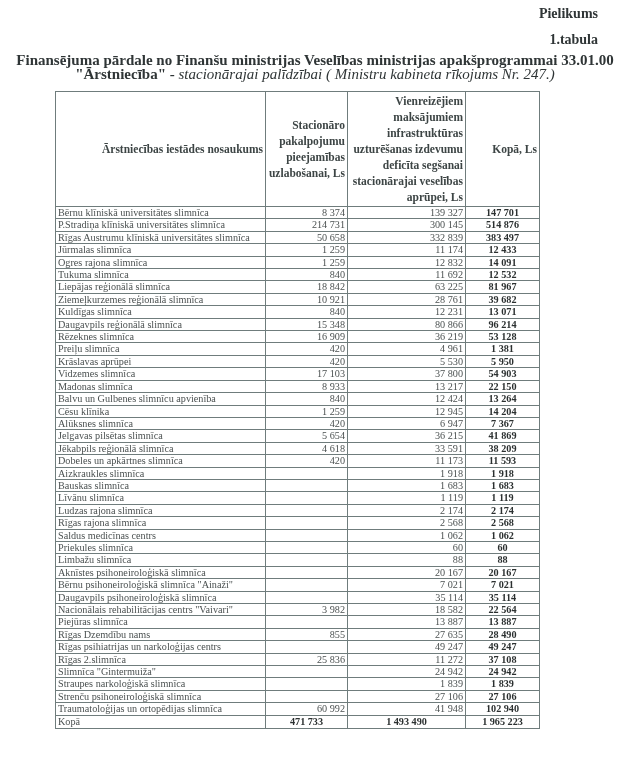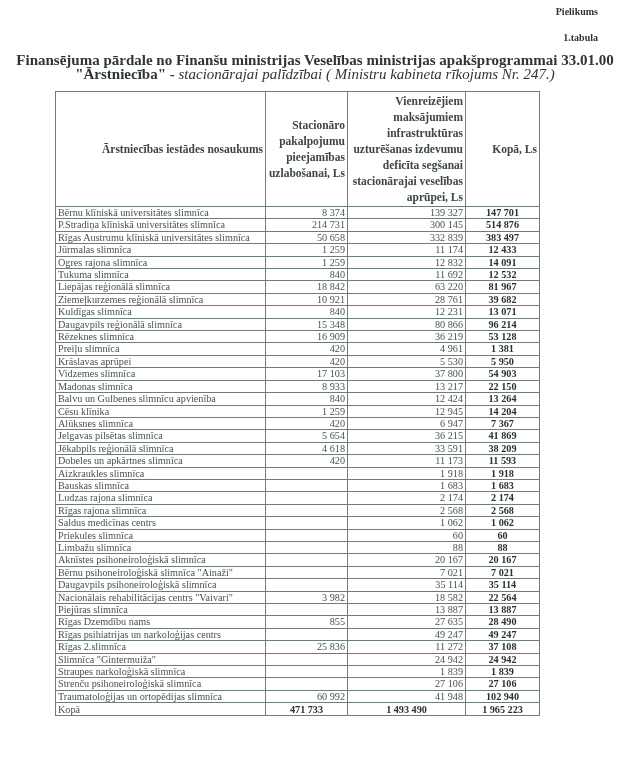--- a/index.html
+++ b/index.html
@@ -1,18 +1,18 @@
 <!DOCTYPE html>
 <html><head>
 <meta charset="utf-8">
 <style>
   html, body { margin:0; padding:0; background:#ffffff; }
   body { width:630px; height:781px; position:relative; overflow:hidden;
          font-family:"Liberation Serif", "DejaVu Serif", serif; color:#3a3f40; }
-  .right-note { position:absolute; right:32px; font-weight:bold; font-size:10px; color:#2f3536; }
+  .right-note { position:absolute; right:32px; font-weight:bold; font-size:14px; color:#2f3536; }
   #pielikums { top:6px; }
   #tabula { top:32px; }
   .title { position:absolute; left:0; width:630px; text-align:center; font-size:15px; color:#2f3536; line-height:14px; }
   #title1 { top:53px; font-weight:bold; }
   #title2 { top:67px; }
   #title2 b { font-weight:bold; }
   #title2 i { font-style:italic; }
   table { position:absolute; left:55px; top:91px; border-collapse:collapse; width:484px; table-layout:fixed; }
   td, th { border:1px solid #6f7c7c; padding:0 2px; }
   th { font-weight:bold; font-size:11.5px; line-height:16px; color:#3d4545; text-align:right; vertical-align:middle; height:114px; }
@@ -78,21 +78,21 @@
       </tr>
       <tr>
         <td>Tukuma slimnīca</td>
         <td class="num">840</td>
         <td class="num">11 692</td>
         <td class="tot">12 532</td>
       </tr>
       <tr>
         <td>Liepājas reģionālā slimnīca</td>
         <td class="num">18 842</td>
-        <td class="num">63 220</td>
+        <td class="num">63 225</td>
         <td class="tot">81 967</td>
       </tr>
       <tr>
         <td>Ziemeļkurzemes reģionālā slimnīca</td>
         <td class="num">10 921</td>
         <td class="num">28 761</td>
         <td class="tot">39 682</td>
       </tr>
       <tr>
         <td>Kuldīgas slimnīca</td>
@@ -176,20 +176,26 @@
         <td>Aizkraukles  slimnīca</td>
         <td class="num"></td>
         <td class="num">1 918</td>
         <td class="tot">1 918</td>
       </tr>
       <tr>
         <td>Bauskas  slimnīca</td>
         <td class="num"></td>
         <td class="num">1 683</td>
         <td class="tot">1 683</td>
+      </tr>
+      <tr>
+        <td>Līvānu slimnīca</td>
+        <td class="num"></td>
+        <td class="num">1 119</td>
+        <td class="tot">1 119</td>
       </tr>
       <tr>
         <td>Ludzas rajona slimnīca</td>
         <td class="num"></td>
         <td class="num">2 174</td>
         <td class="tot">2 174</td>
       </tr>
       <tr>
         <td>Rīgas rajona slimnīca</td>
         <td class="num"></td>

